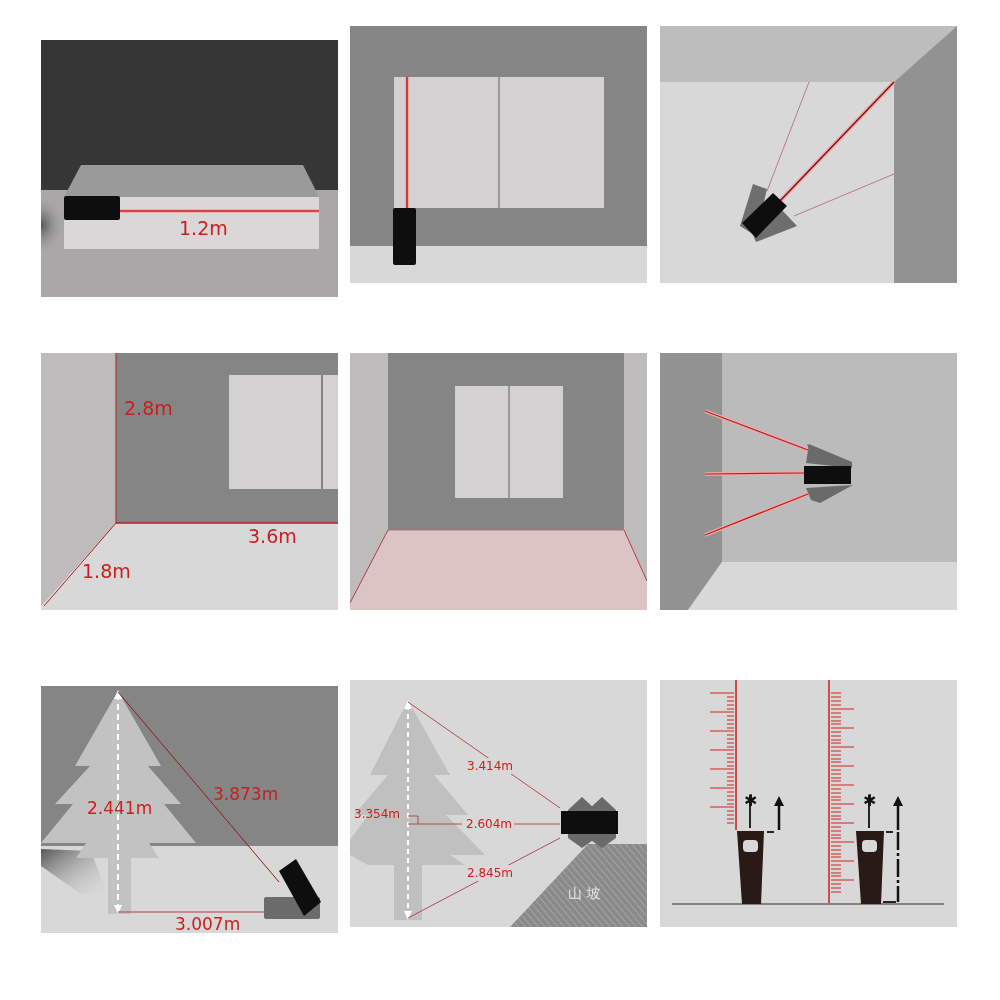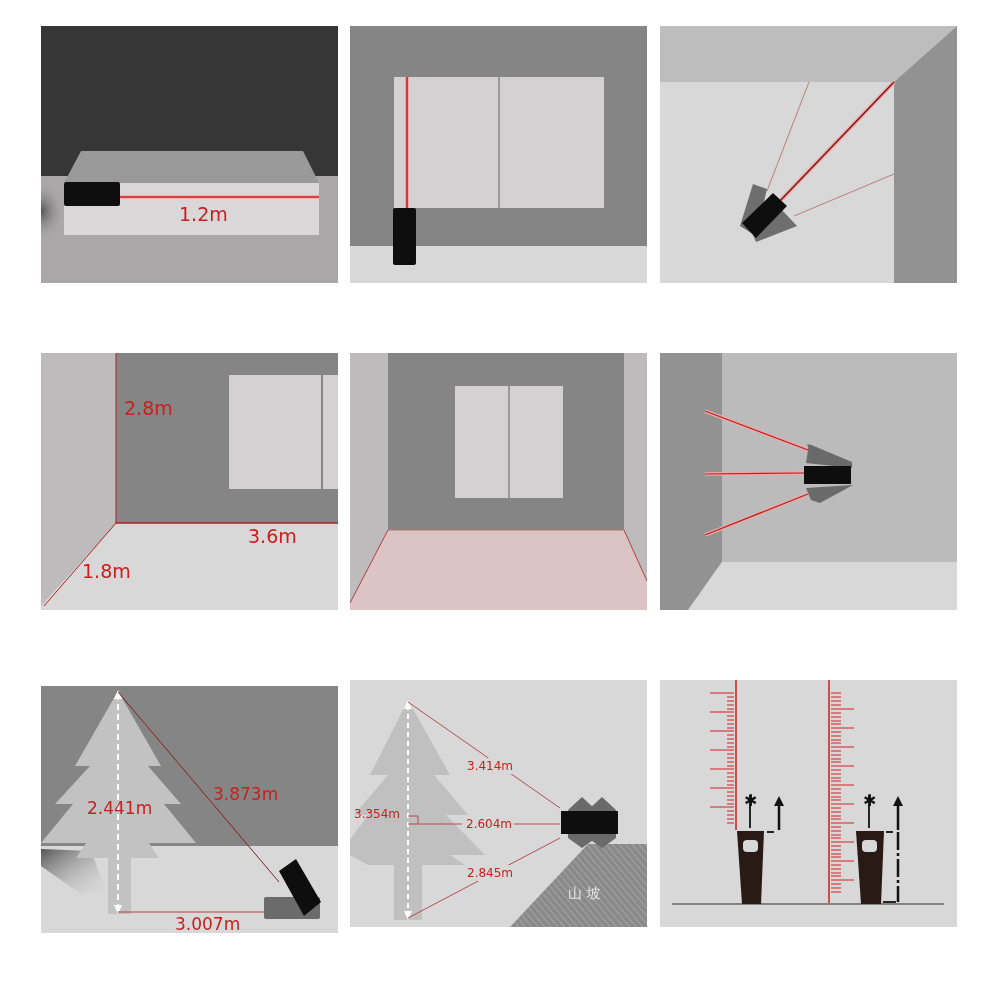--- a/index.html
+++ b/index.html
@@ -6,21 +6,21 @@
   body { width:1000px; height:1000px; position:relative; overflow:hidden; font-family:"Liberation Sans", sans-serif; }
   .panel { position:absolute; width:297px; height:257px; overflow:hidden; }
   .panel svg { display:block; width:100%; height:100%; }
   .lbl { font-family:"DejaVu Sans", sans-serif; fill:#c8201e; }
   .lbl-sm { font-family:"DejaVu Sans", sans-serif; fill:#c8201e; font-size:12px; }
   .cn { font-family:"DejaVu Sans", sans-serif; fill:#e6e6e6; font-size:14px; }
 </style>
 </head>
 <body>
 
-<div class="panel" style="left:41px;top:26px;text-align:center;">
+<div class="panel" style="left:41px;top:40px;text-align:center;">
   <svg viewBox="0 0 297 257">
     <defs>
       <radialGradient id="shadow1" cx="0" cy="0.5" r="0.6">
         <stop offset="0" stop-color="#555"></stop>
           <stop offset="1" stop-color="#a9a7a8" stop-opacity="0"></stop>
       </radialGradient>
     </defs>
     <rect x="0" y="0" width="297" height="150" fill="#363636"></rect>
     <rect x="0" y="150" width="297" height="107" fill="#a9a7a8"></rect>
     <rect x="0" y="160" width="40" height="50" fill="url(#shadow1)"></rect>

